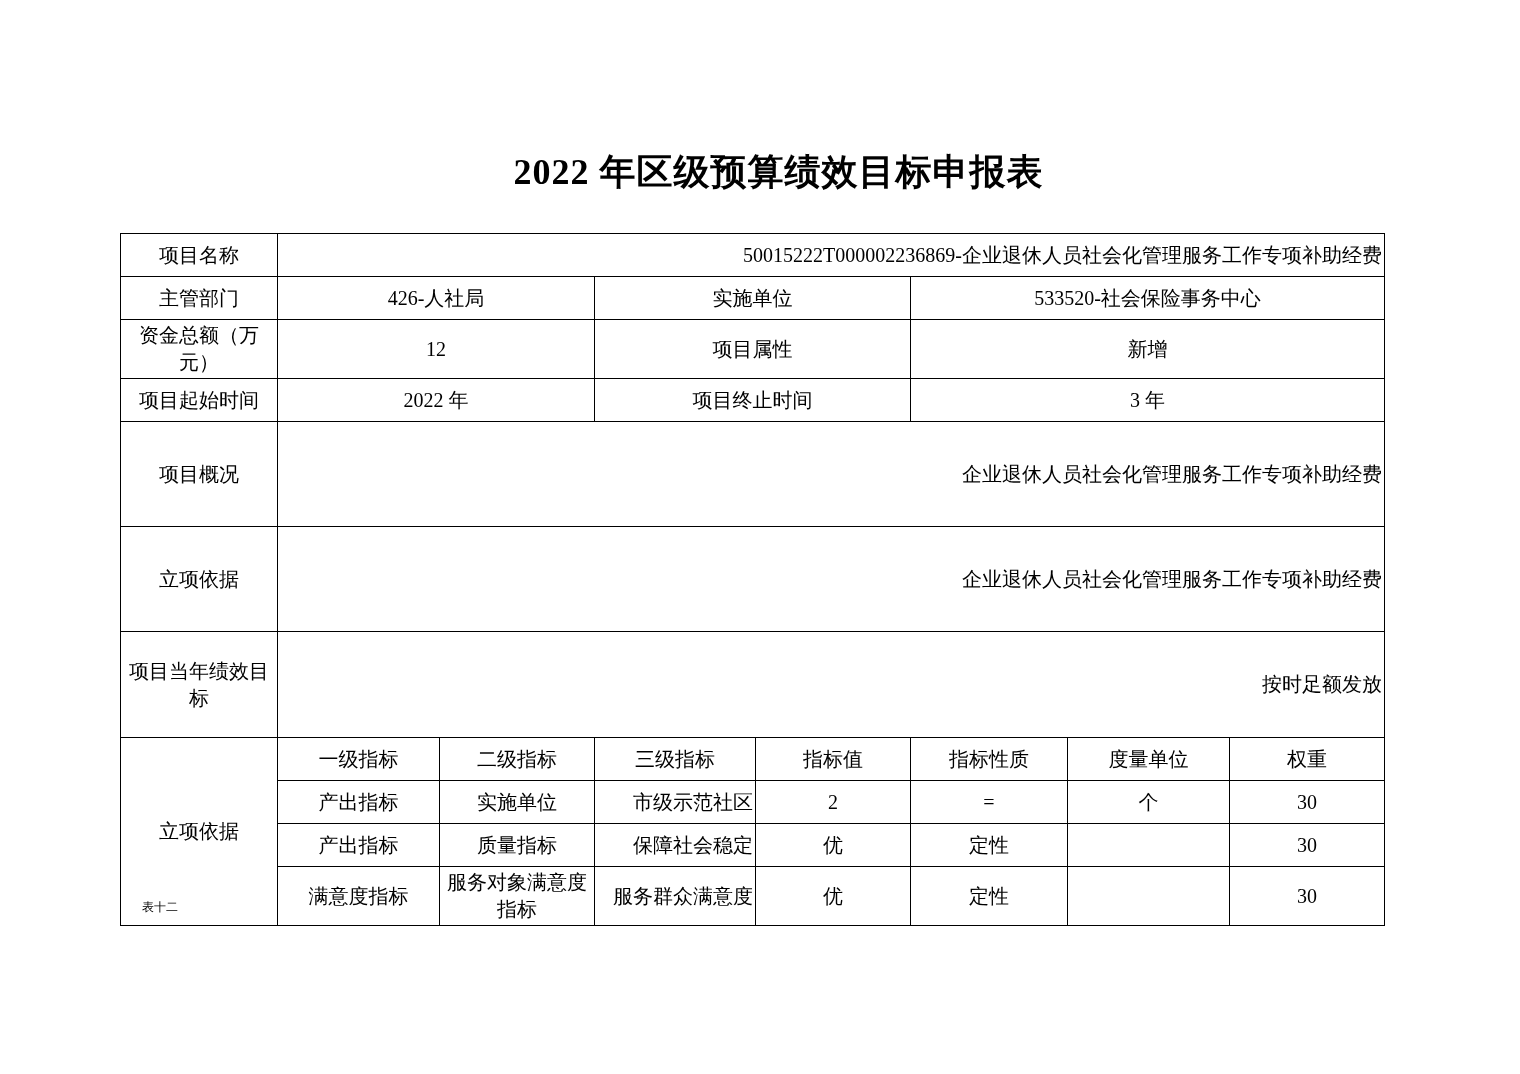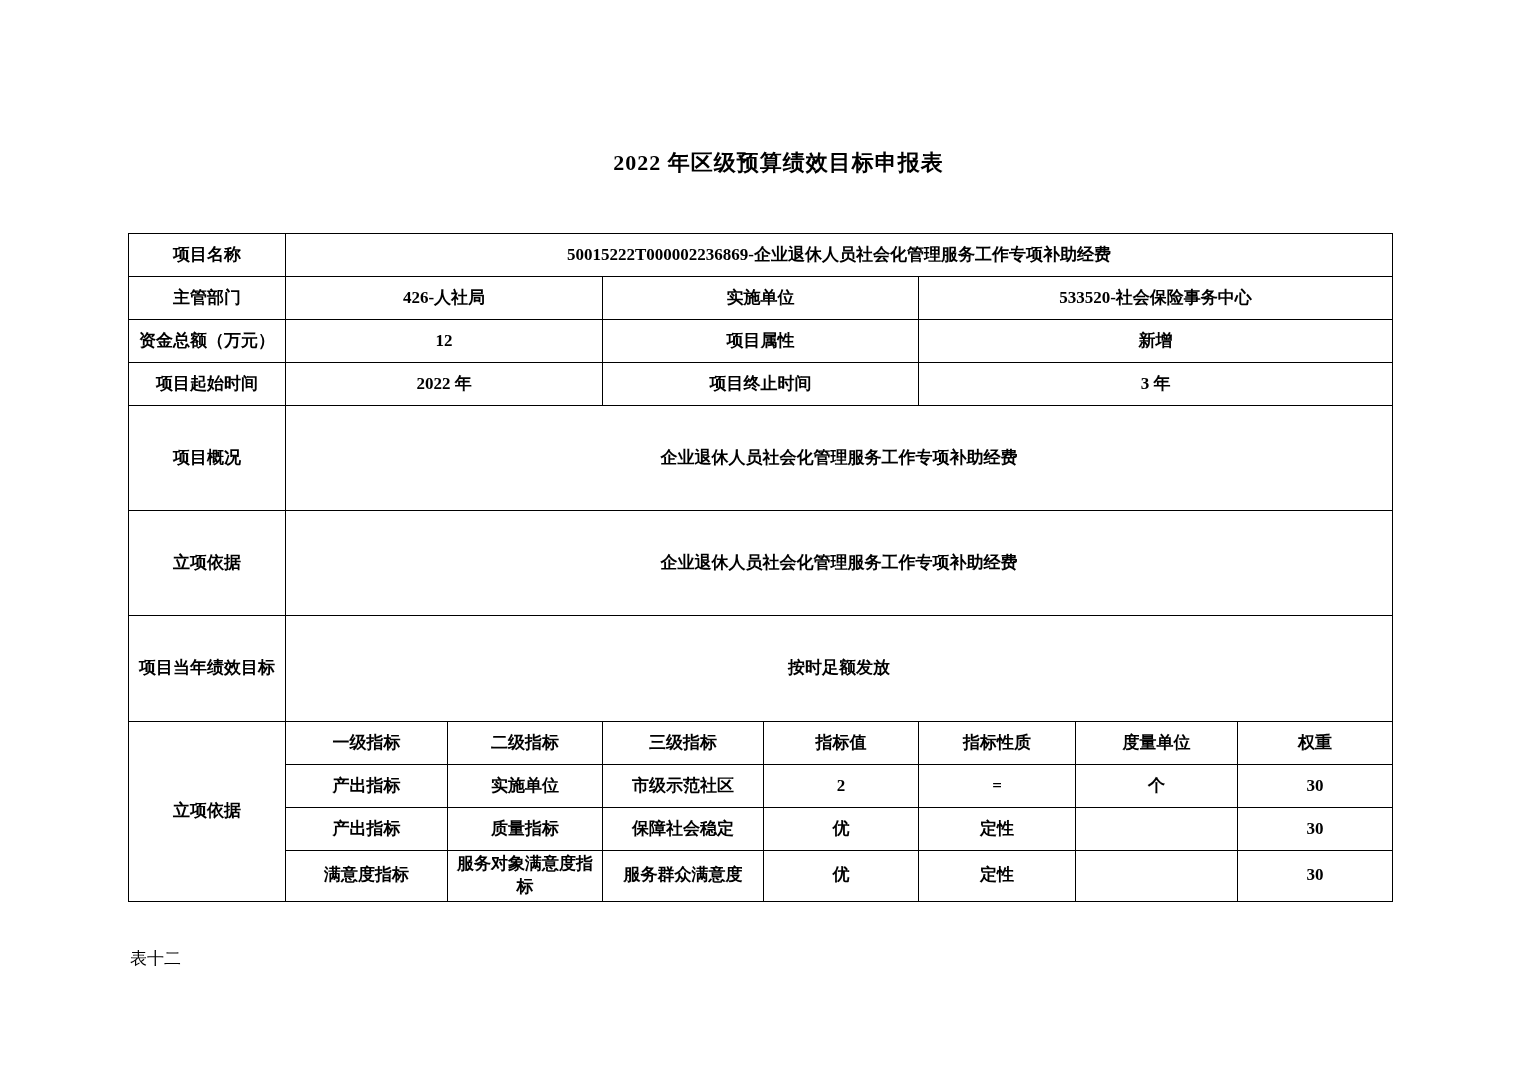--- a/index.html
+++ b/index.html
@@ -6,49 +6,47 @@
   html, body { background: #ffffff; }
   body {
     width: 1520px; height: 1074px;
     font-family: "Liberation Serif", "DejaVu Serif", serif;
     color: #000000;
   }
   .page { position: relative; width: 1520px; height: 1074px; background: #ffffff; overflow: hidden; }
 
   .doc-title {
     position: absolute; top: 148px; left: 0; width: 100%;
-    text-align: center; font-size: 22px; font-weight: bold;
+    text-align: center; font-size: 36px; font-weight: bold;
     letter-spacing: 1px;
     padding-left: 37px;
   }
   .unit-note {
     position: absolute; top: 204px; left: 128px; width: 1264px;
     text-align: right; font-size: 17px;
   }
   table.main-table {
-    position: absolute; top: 233px; left: 128px; width: 1264px;
+    position: absolute; top: 233px; left: 120px; width: 1264px;
     border-collapse: collapse; table-layout: fixed;
-    font-size: 17px;
-    font-weight: bold;
+    font-size: 20px;
   }
   td {
     border: 1px solid #000000;
     text-align: center; vertical-align: middle;
     padding: 2px 2px;
     overflow: hidden;
     line-height: 1.35;
   }
-  td.left { text-align: center; }
+  td.left { text-align: right; }
   tr.r-s  { height: 43px; }
   tr.r-l  { height: 105px; }
   tr.r-l3 { height: 106px; }
   .footer-note {
-    position: absolute; top: 899px; left: 130px;
-    font-size: 17px;
-    margin-top: 48px;
+    position: absolute; top: 899px; left: 142px;
+    font-size: 12px;
   }
 </style>
 </head>
 <body>
 
 <div class="page">
 
   <div class="doc-title">2022 年区级预算绩效目标申报表</div>
 
 

